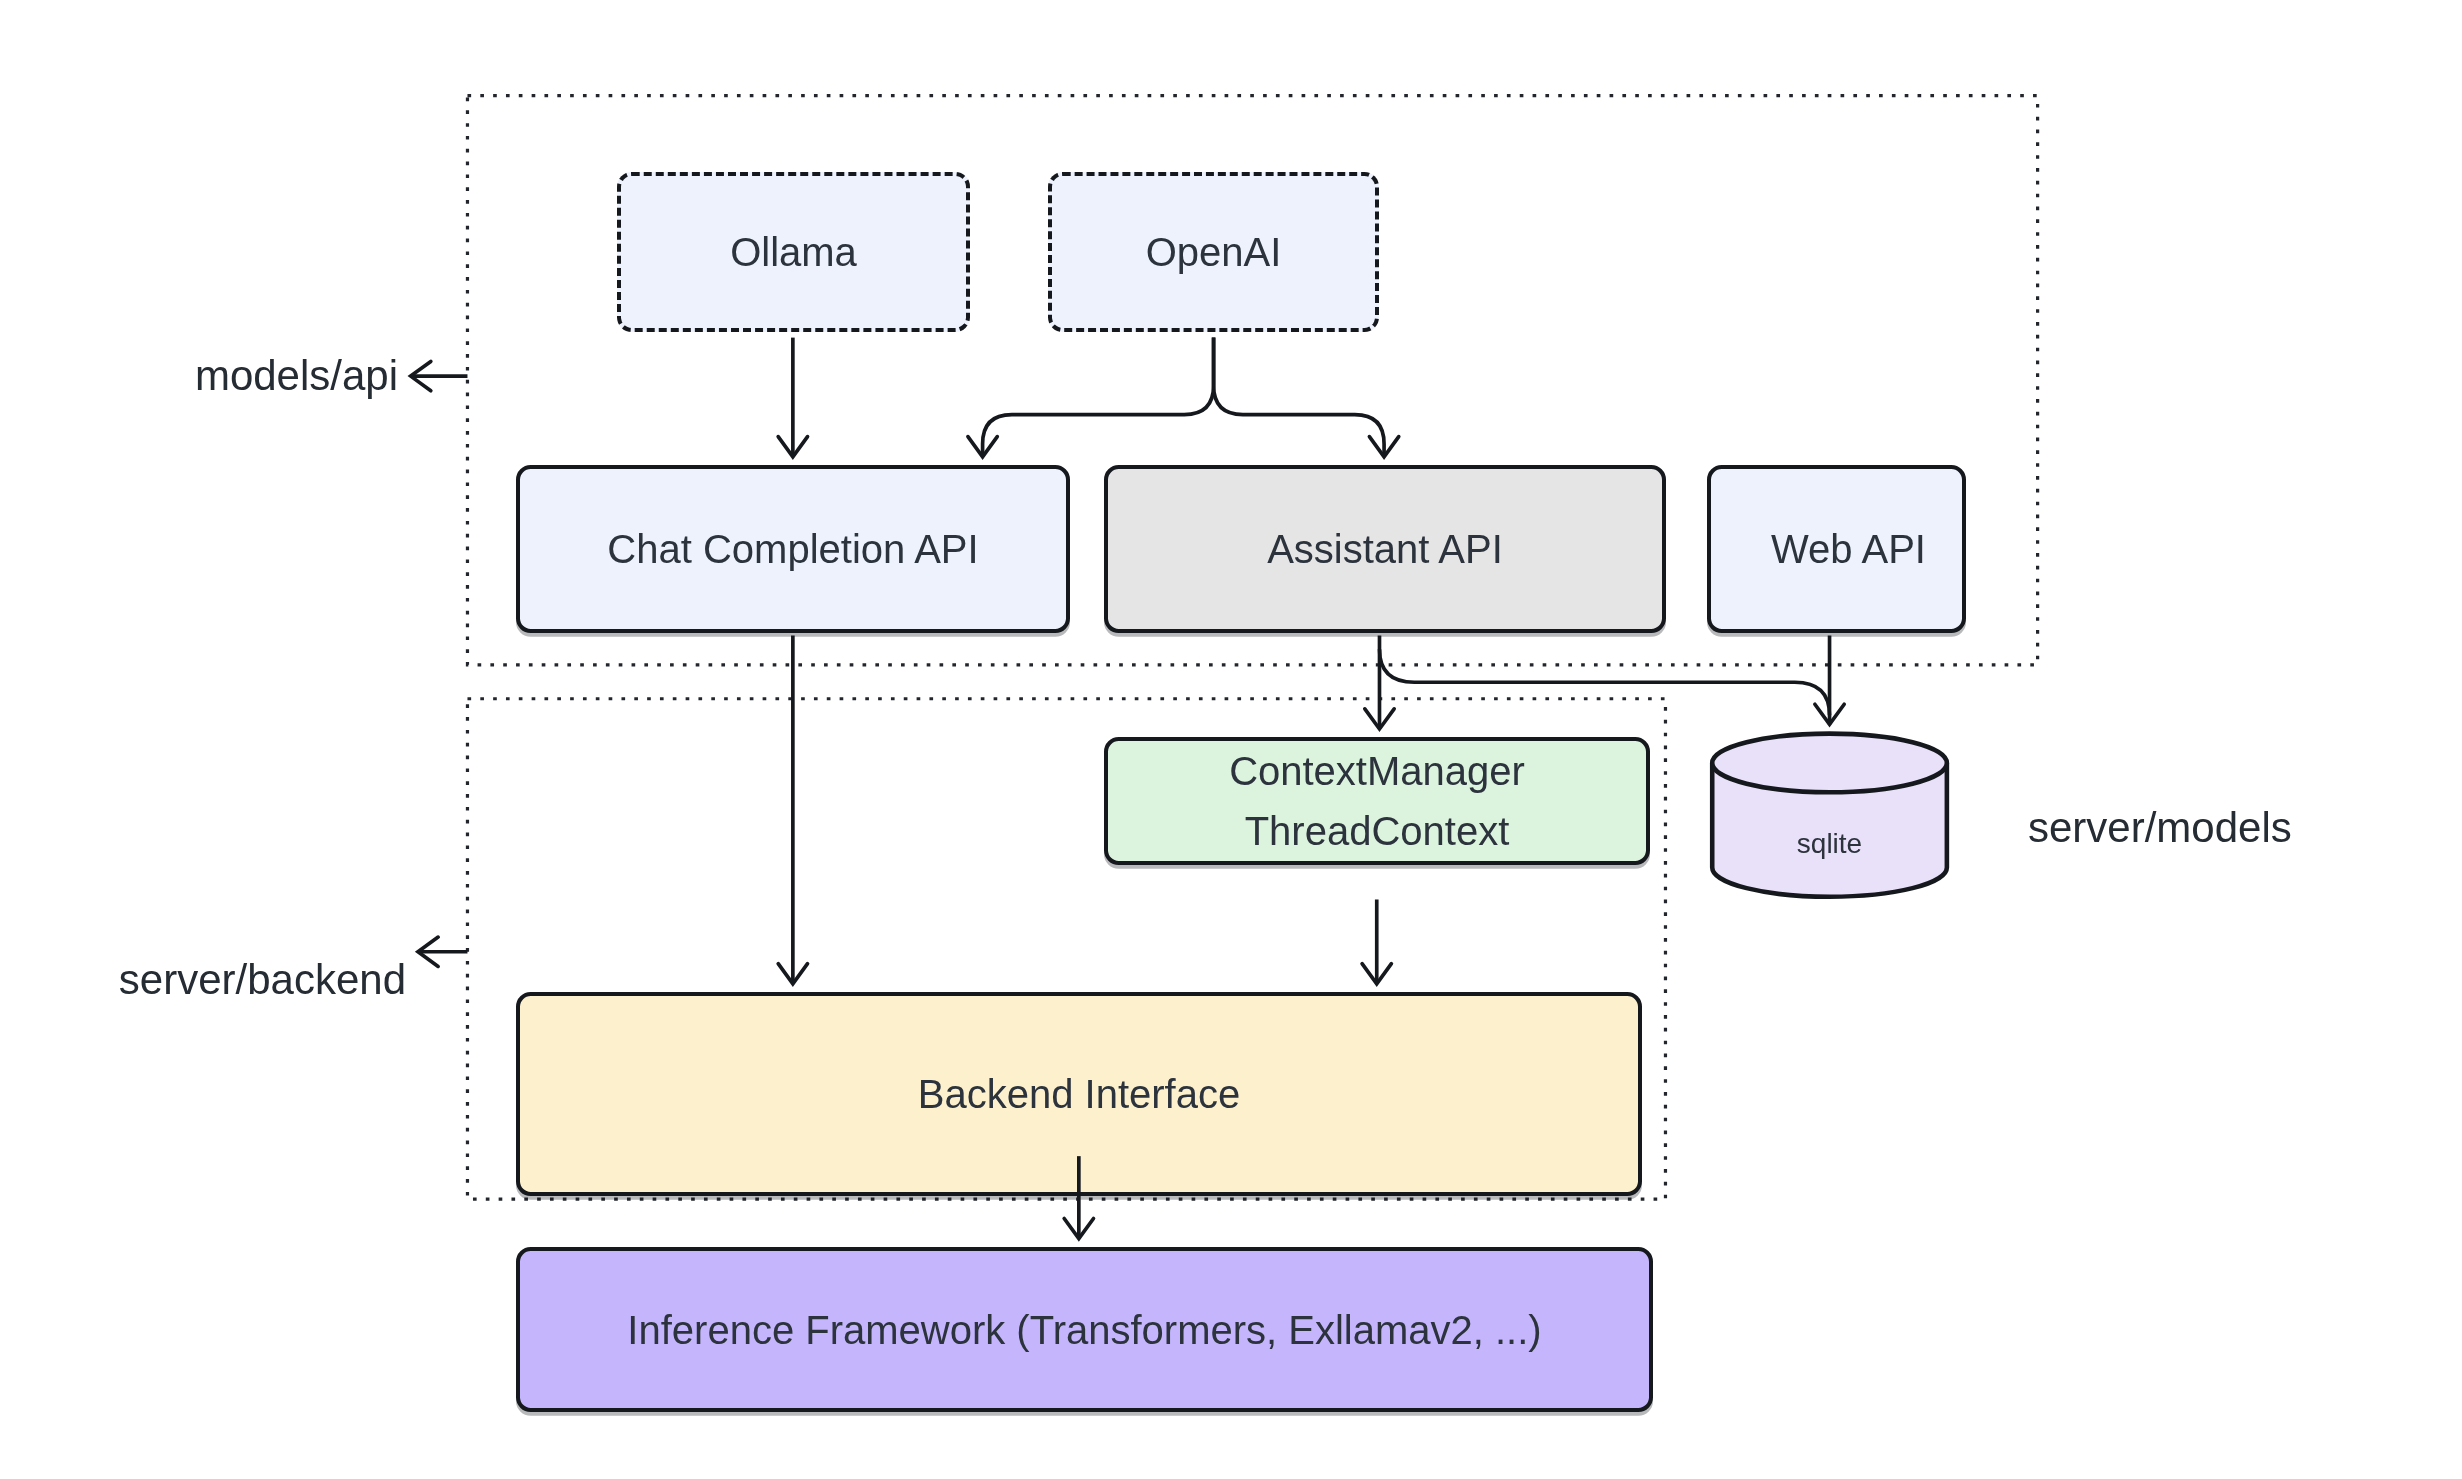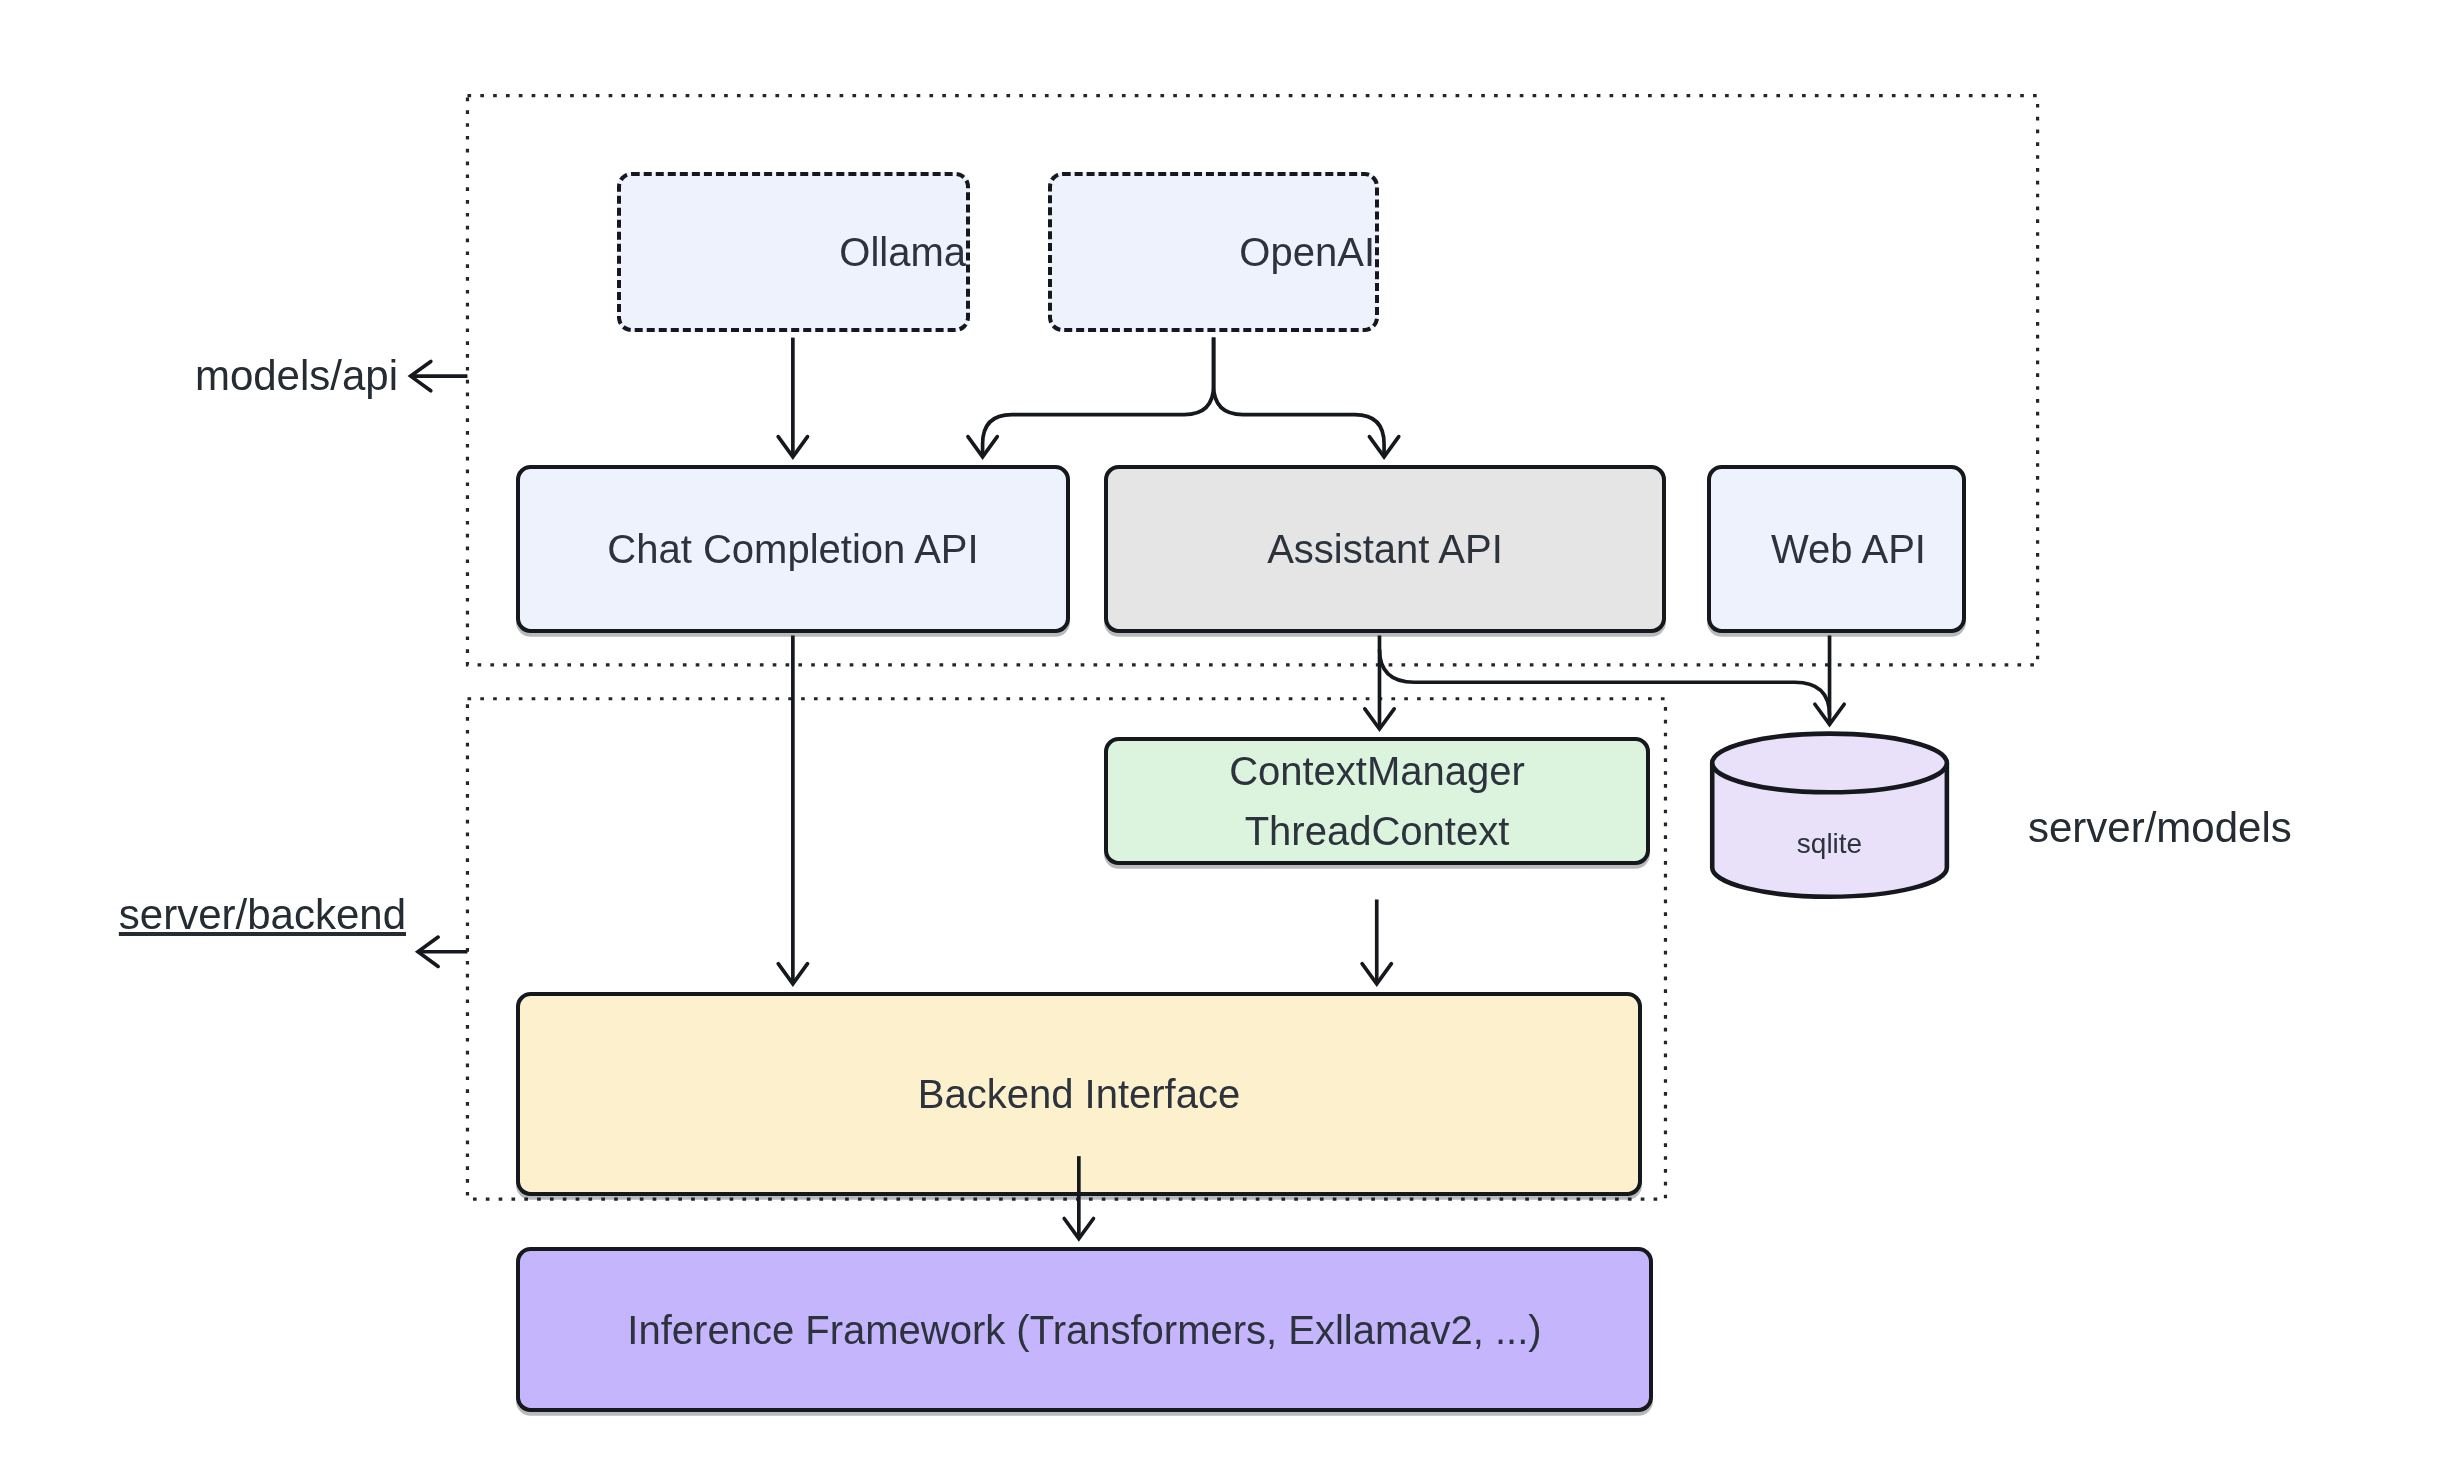--- a/index.html
+++ b/index.html
@@ -12,21 +12,21 @@
   #node-layer{z-index:1;}
   #label-layer{z-index:2;}
   #edge-layer{z-index:3;pointer-events:none;}
   .node{
     position:absolute;display:flex;align-items:center;justify-content:center;
     border:4.6px solid #15181d;border-radius:14.7px;box-sizing:border-box;
     font-size:40px;color:#2c333c;text-align:center;
     box-shadow:0 3.7px 0 rgba(21,24,29,0.30);
     line-height:1.35;
   }
-  .node.dashed{border-style:dashed;box-shadow:none;justify-content:flex-end;}
+  .node.dashed{border-style:dashed;box-shadow:none;}
   .node .stack{display:flex;flex-direction:column;gap:5.5px;}
   .side-label{
     position:absolute;font-size:42px;color:#262c33;line-height:50px;white-space:nowrap;
   }
   .right-align{text-align:right;}
   .cyl-label{
     position:absolute;font-size:28px;color:#2c333c;line-height:50px;text-align:center;
   }
 </style>
 </head>
@@ -75,21 +75,21 @@
       <span>Backend Interface</span>
     </div>
 
     <div class="node" style="left: 516px; top: 1247px; width: 1137px; height: 165px; background: #c4b5fd;">
       <span>Inference Framework (Transformers, Exllamav2, ...)</span>
     </div>
   </div>
 
   <div id="label-layer" class="layer">
     <div class="side-label right-align" style="left:128px;top:351px;width:270px;">models/api</div>
-    <div class="side-label right-align" style="left:83px;top:890px;width:323px;text-decoration:underline;">server/backend</div>
+    <div class="side-label right-align" style="left:83px;top:955px;width:323px;">server/backend</div>
     <div class="side-label" style="left:2028px;top:803px;">server/models</div>
     <div class="cyl-label" style="left:1712px;top:819px;width:235px;">sqlite</div>
   </div>
 
   <svg id="edge-layer" class="layer" viewBox="0 0 2686 1614">
     <defs>
       <marker id="ah" markerUnits="userSpaceOnUse" markerWidth="60" markerHeight="60" viewBox="-30 -30 60 60" refX="0" refY="0" orient="auto">
         <path d="M-22 -16 L0 0 L-22 16" fill="none" stroke="#15181d" stroke-width="4" stroke-linecap="round"></path>
       </marker>
     </defs>

